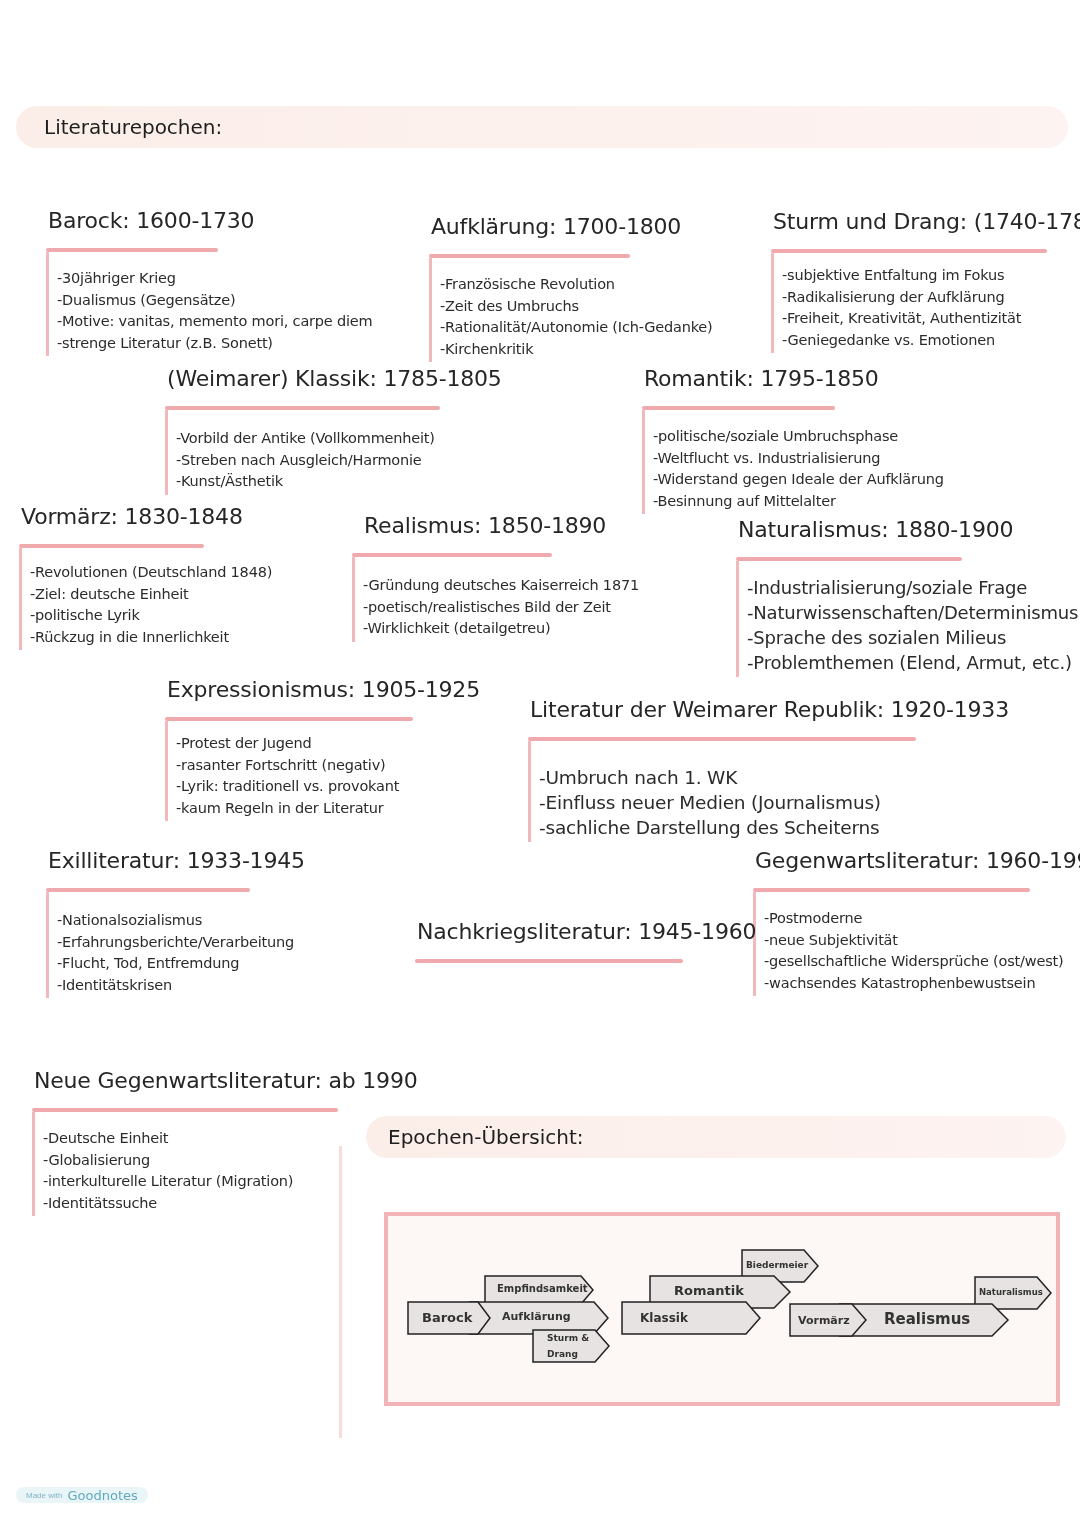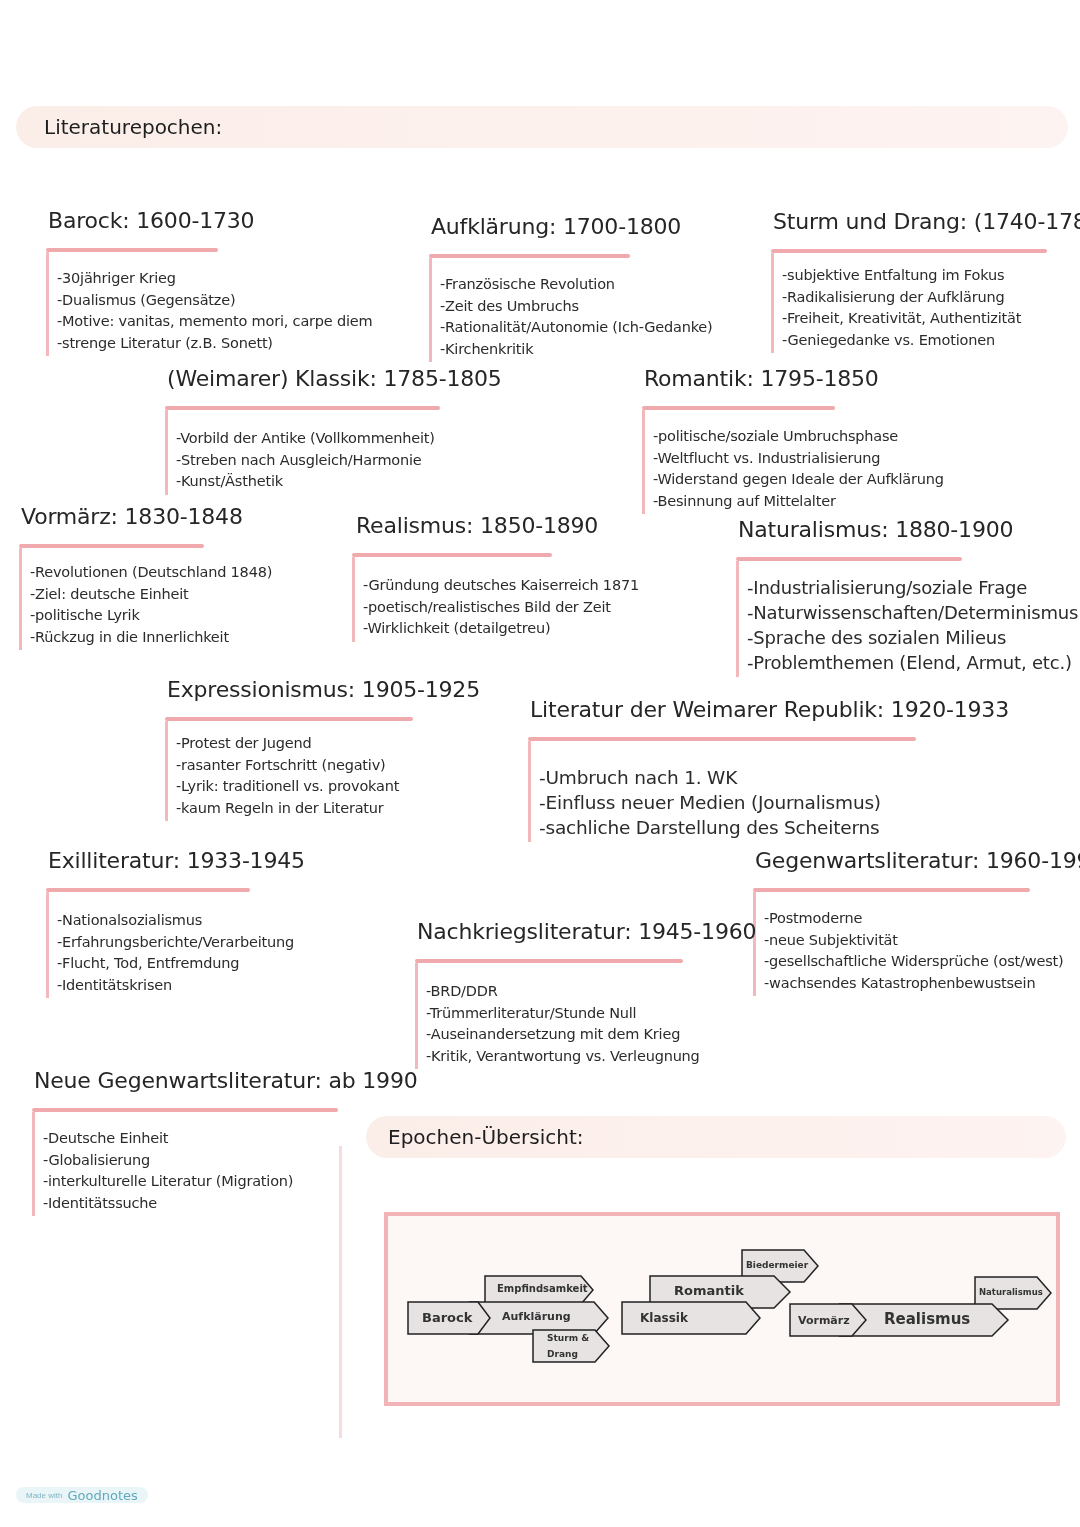--- a/index.html
+++ b/index.html
@@ -113,21 +113,21 @@
   <div class="uline" style="width:185px;"></div>
   <div class="body" style="padding-top:14px;">
     <div>-Revolutionen (Deutschland 1848)</div>
     <div>-Ziel: deutsche Einheit</div>
     <div>-politische Lyrik</div>
     <div>-Rückzug in die Innerlichkeit</div>
   </div>
 </div>
 
 <div class="epoch" style="left:352px; top:513px;">
-  <div class="title" style="margin-left:4px;">Realismus: 1850-1890</div>
+  <div class="title" style="margin-left:12px;">Realismus: 1850-1890</div>
   <div class="uline" style="width:200px;"></div>
   <div class="body" style="padding-top:18px;">
     <div>-Gründung deutsches Kaiserreich 1871</div>
     <div>-poetisch/realistisches Bild der Zeit</div>
     <div>-Wirklichkeit (detailgetreu)</div>
   </div>
 </div>
 
 <div class="epoch big" style="left:736px; top:517px;">
   <div class="title" style="margin-left:2px;">Naturalismus: 1880-1900</div>
@@ -179,26 +179,20 @@
     <div>-Postmoderne</div>
     <div>-neue Subjektivität</div>
     <div>-gesellschaftliche Widersprüche (ost/west)</div>
     <div>-wachsendes Katastrophenbewustsein</div>
   </div>
 </div>
 
 <div class="epoch" style="left:415px; top:919px;">
   <div class="title" style="margin-left:2px;">Nachkriegsliteratur: 1945-1960</div>
   <div class="uline" style="width:268px;"></div>
-  <div class="body" style="padding-top:18px;">
-    <div>-BRD/DDR</div>
-    <div>-Trümmerliteratur/Stunde Null</div>
-    <div>-Auseinandersetzung mit dem Krieg</div>
-    <div>-Kritik, Verantwortung vs. Verleugnung</div>
-  </div>
 </div>
 
 <div class="epoch" style="left:32px; top:1068px;">
   <div class="title" style="margin-left:2px;">Neue Gegenwartsliteratur: ab 1990</div>
   <div class="uline" style="width:306px;"></div>
   <div class="body" style="padding-top:16px;">
     <div>-Deutsche Einheit</div>
     <div>-Globalisierung</div>
     <div>-interkulturelle Literatur (Migration)</div>
     <div>-Identitätssuche</div>

